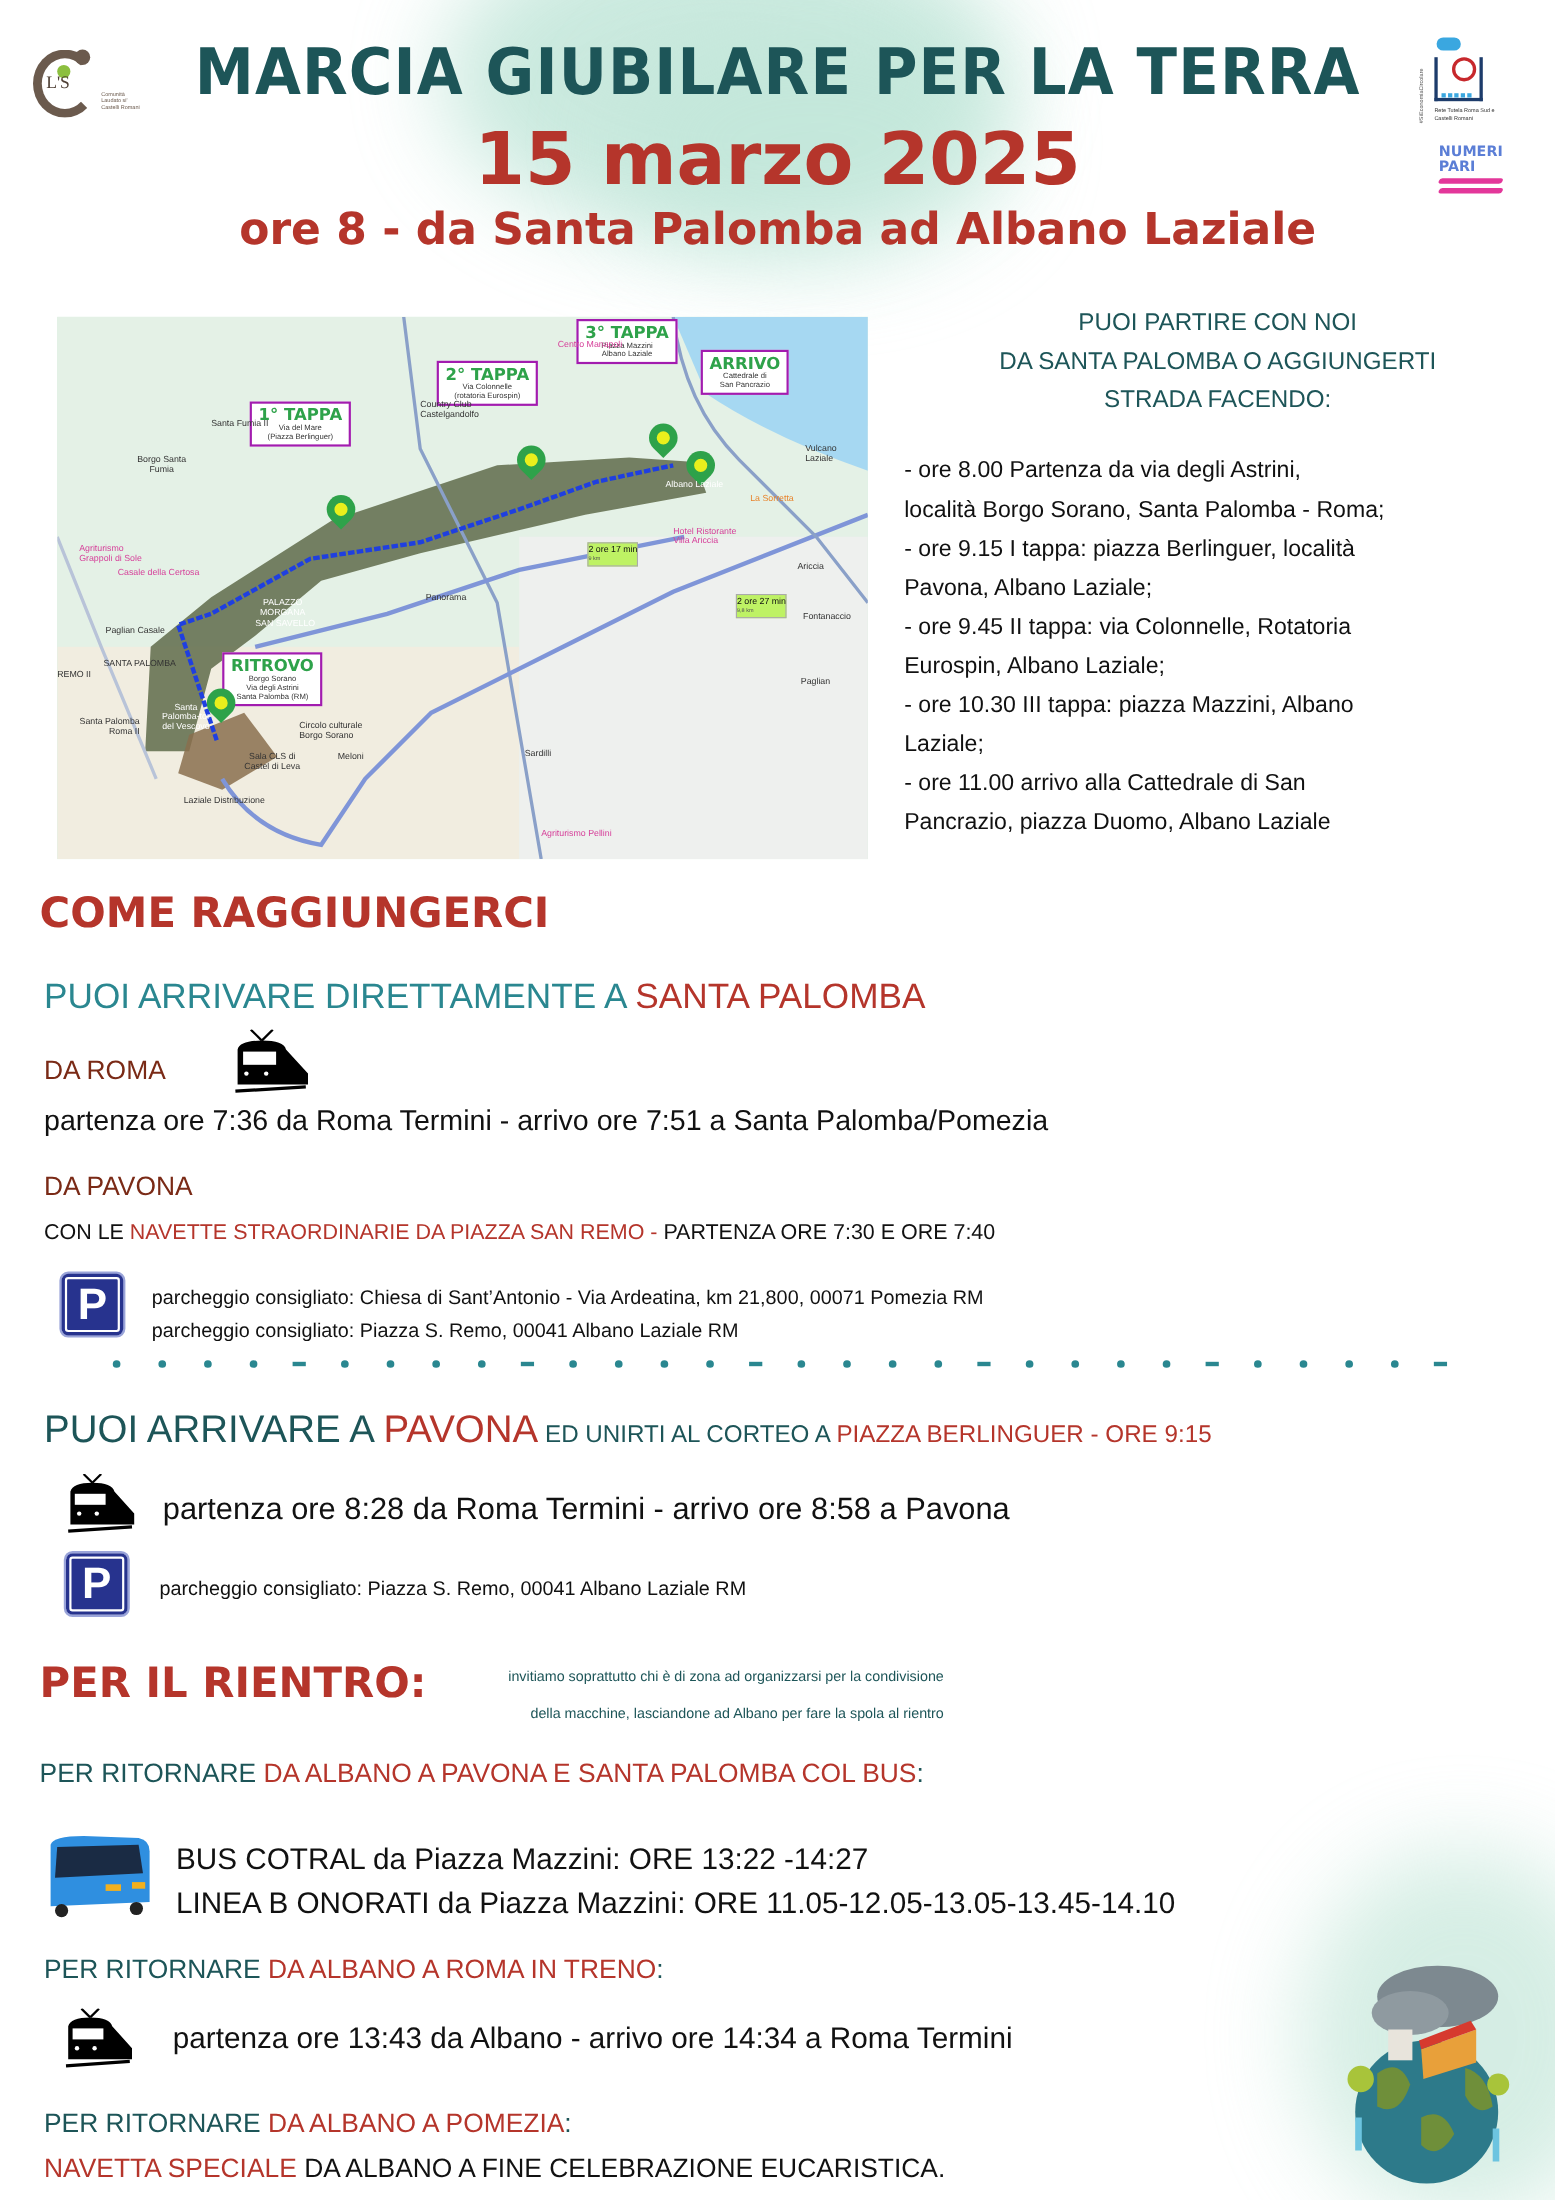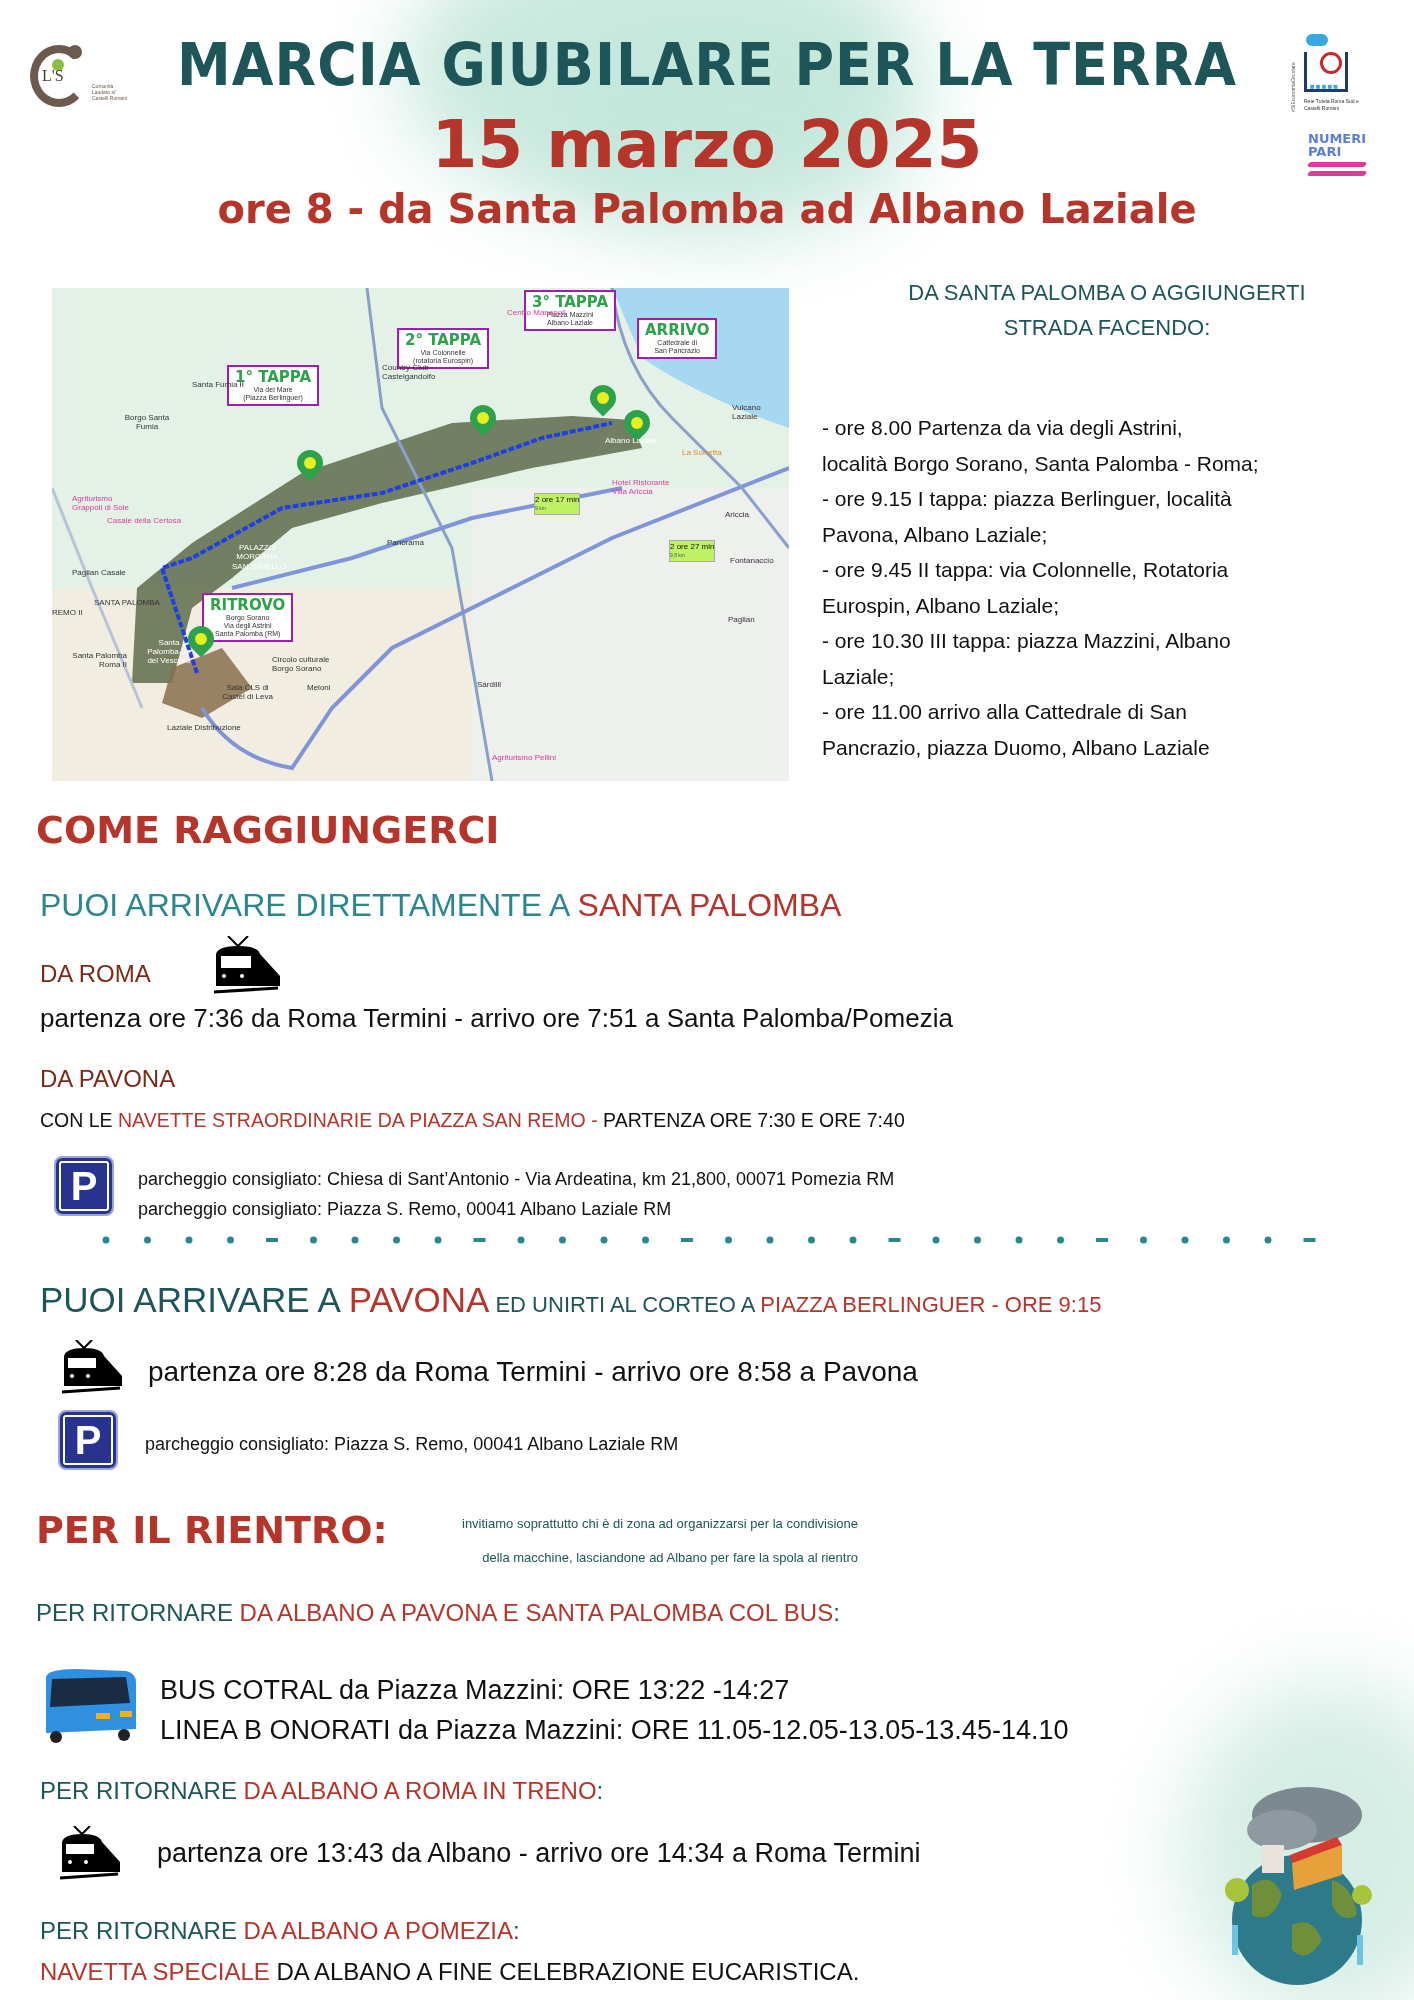--- a/index.html
+++ b/index.html
@@ -184,21 +184,21 @@
   <div class="pin" style="left:136px;top:338px;"></div>
 
   <div class="lbl" style="left:140px;top:92px;">Santa Fumia II</div>
   <div class="lbl" style="left:70px;top:125px;width:50px;text-align:center;">Borgo Santa Fumia</div>
   <div class="lbl" style="left:330px;top:75px;width:60px;">Country Club Castelgandolfo</div>
   <div class="lbl pink" style="left:455px;top:20px;">Centro Manapoli</div>
   <div class="lbl pink" style="left:20px;top:206px;width:60px;">Agriturismo Grappoli di Sole</div>
   <div class="lbl pink" style="left:55px;top:228px;">Casale della Certosa</div>
   <div class="lbl white" style="left:180px;top:255px;width:50px;text-align:center;">PALAZZO MORGANA</div>
   <div class="lbl white" style="left:180px;top:274px;">SAN SAVELLO</div>
-  <div class="lbl" style="left:20px;top:280px;">Paglian Casale</div>
+  <div class="lbl" style="left:44px;top:280px;">Paglian Casale</div>
   <div class="lbl" style="left:42px;top:310px;">SANTA PALOMBA</div>
   <div class="lbl" style="left:0px;top:320px;">REMO II</div>
   <div class="lbl" style="left:5px;top:363px;width:70px;text-align:right;">Santa Palomba Roma II</div>
   <div class="lbl white" style="left:92px;top:350px;width:50px;text-align:center;">Santa Palomba-tor del Vescovo</div>
   <div class="lbl" style="left:220px;top:367px;width:60px;">Circolo culturale Borgo Sorano</div>
   <div class="lbl" style="left:168px;top:395px;width:55px;text-align:center;">Sala CLS di Castel di Leva</div>
   <div class="lbl" style="left:95px;top:435px;margin-left:20px;">Laziale Distribuzione</div>
   <div class="lbl" style="left:255px;top:395px;">Meloni</div>
   <div class="lbl" style="left:425px;top:392px;">Sardilli</div>
   <div class="lbl pink" style="left:440px;top:465px;">Agriturismo Pellini</div>
@@ -215,20 +215,21 @@
     <div>2 ore 17 min</div>
     <div class="k">9 km</div>
   </div>
   <div class="dur" style="left:617px;top:252px;">
     <div>2 ore 27 min</div>
     <div class="k">9,8 km</div>
   </div>
 </div>
 
 <div class="abs right-head">
+  <div>PUOI PARTIRE CON NOI</div>
   <div>DA SANTA PALOMBA O AGGIUNGERTI</div>
   <div>STRADA FACENDO:</div>
 </div>
 <div class="abs stages">
   <div>- ore 8.00 Partenza da via degli Astrini,</div>
   <div>località Borgo Sorano, Santa Palomba - Roma;</div>
   <div>- ore 9.15 I tappa: piazza Berlinguer, località</div>
   <div>Pavona, Albano Laziale;</div>
   <div>- ore 9.45 II tappa: via Colonnelle, Rotatoria</div>
   <div>Eurospin, Albano Laziale;</div>

